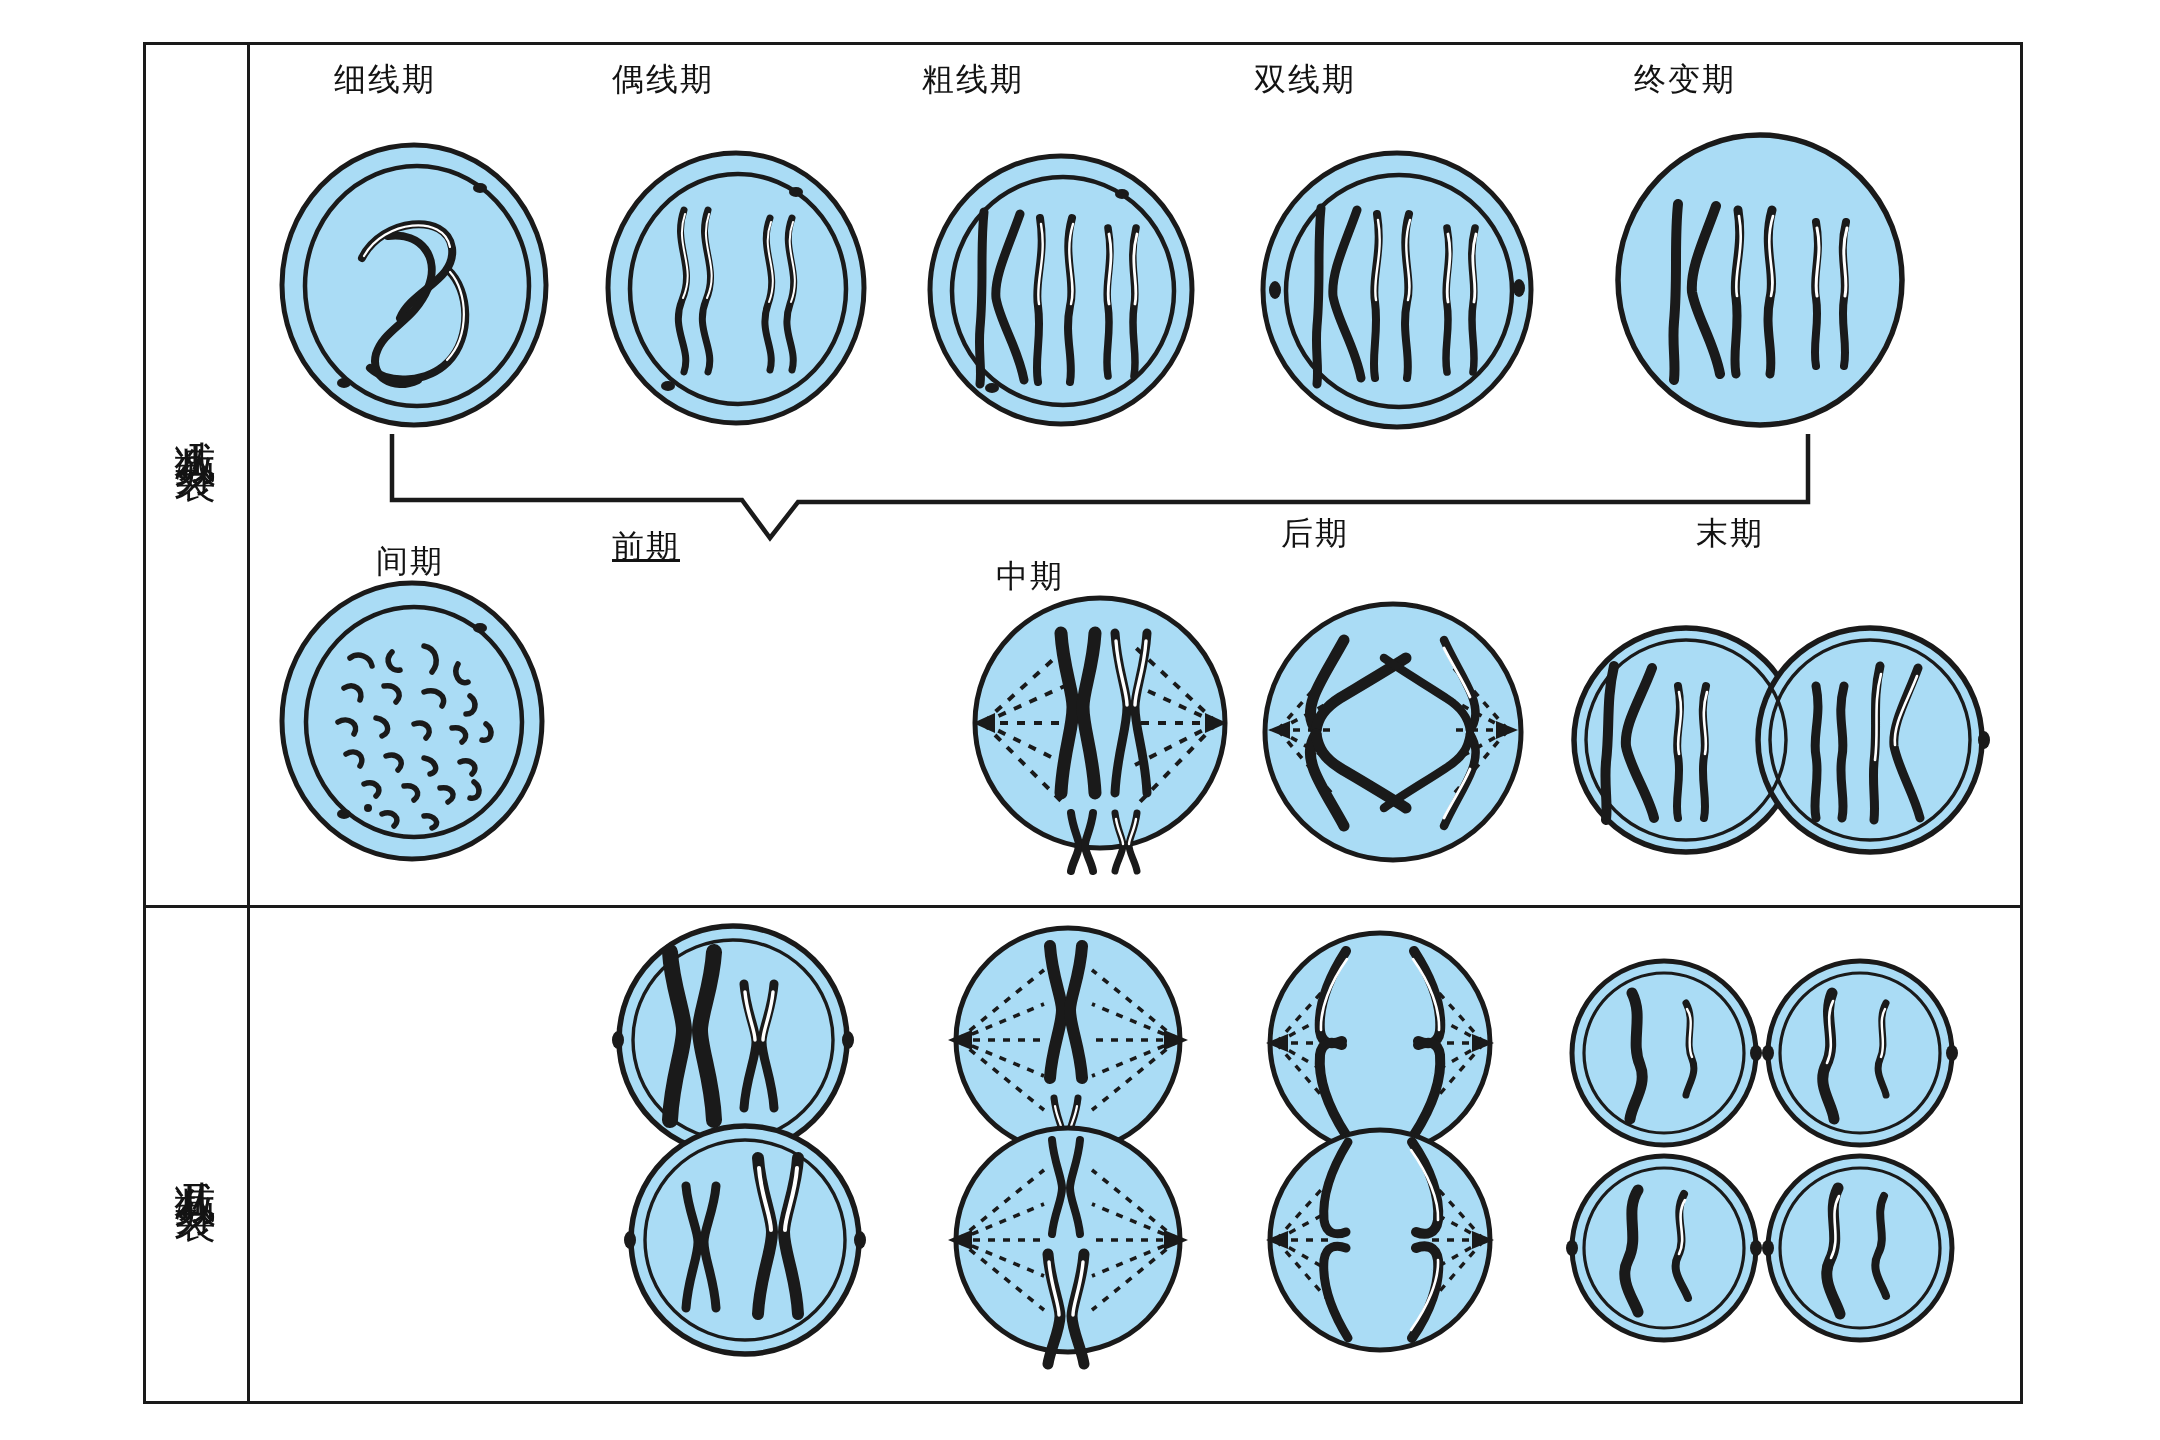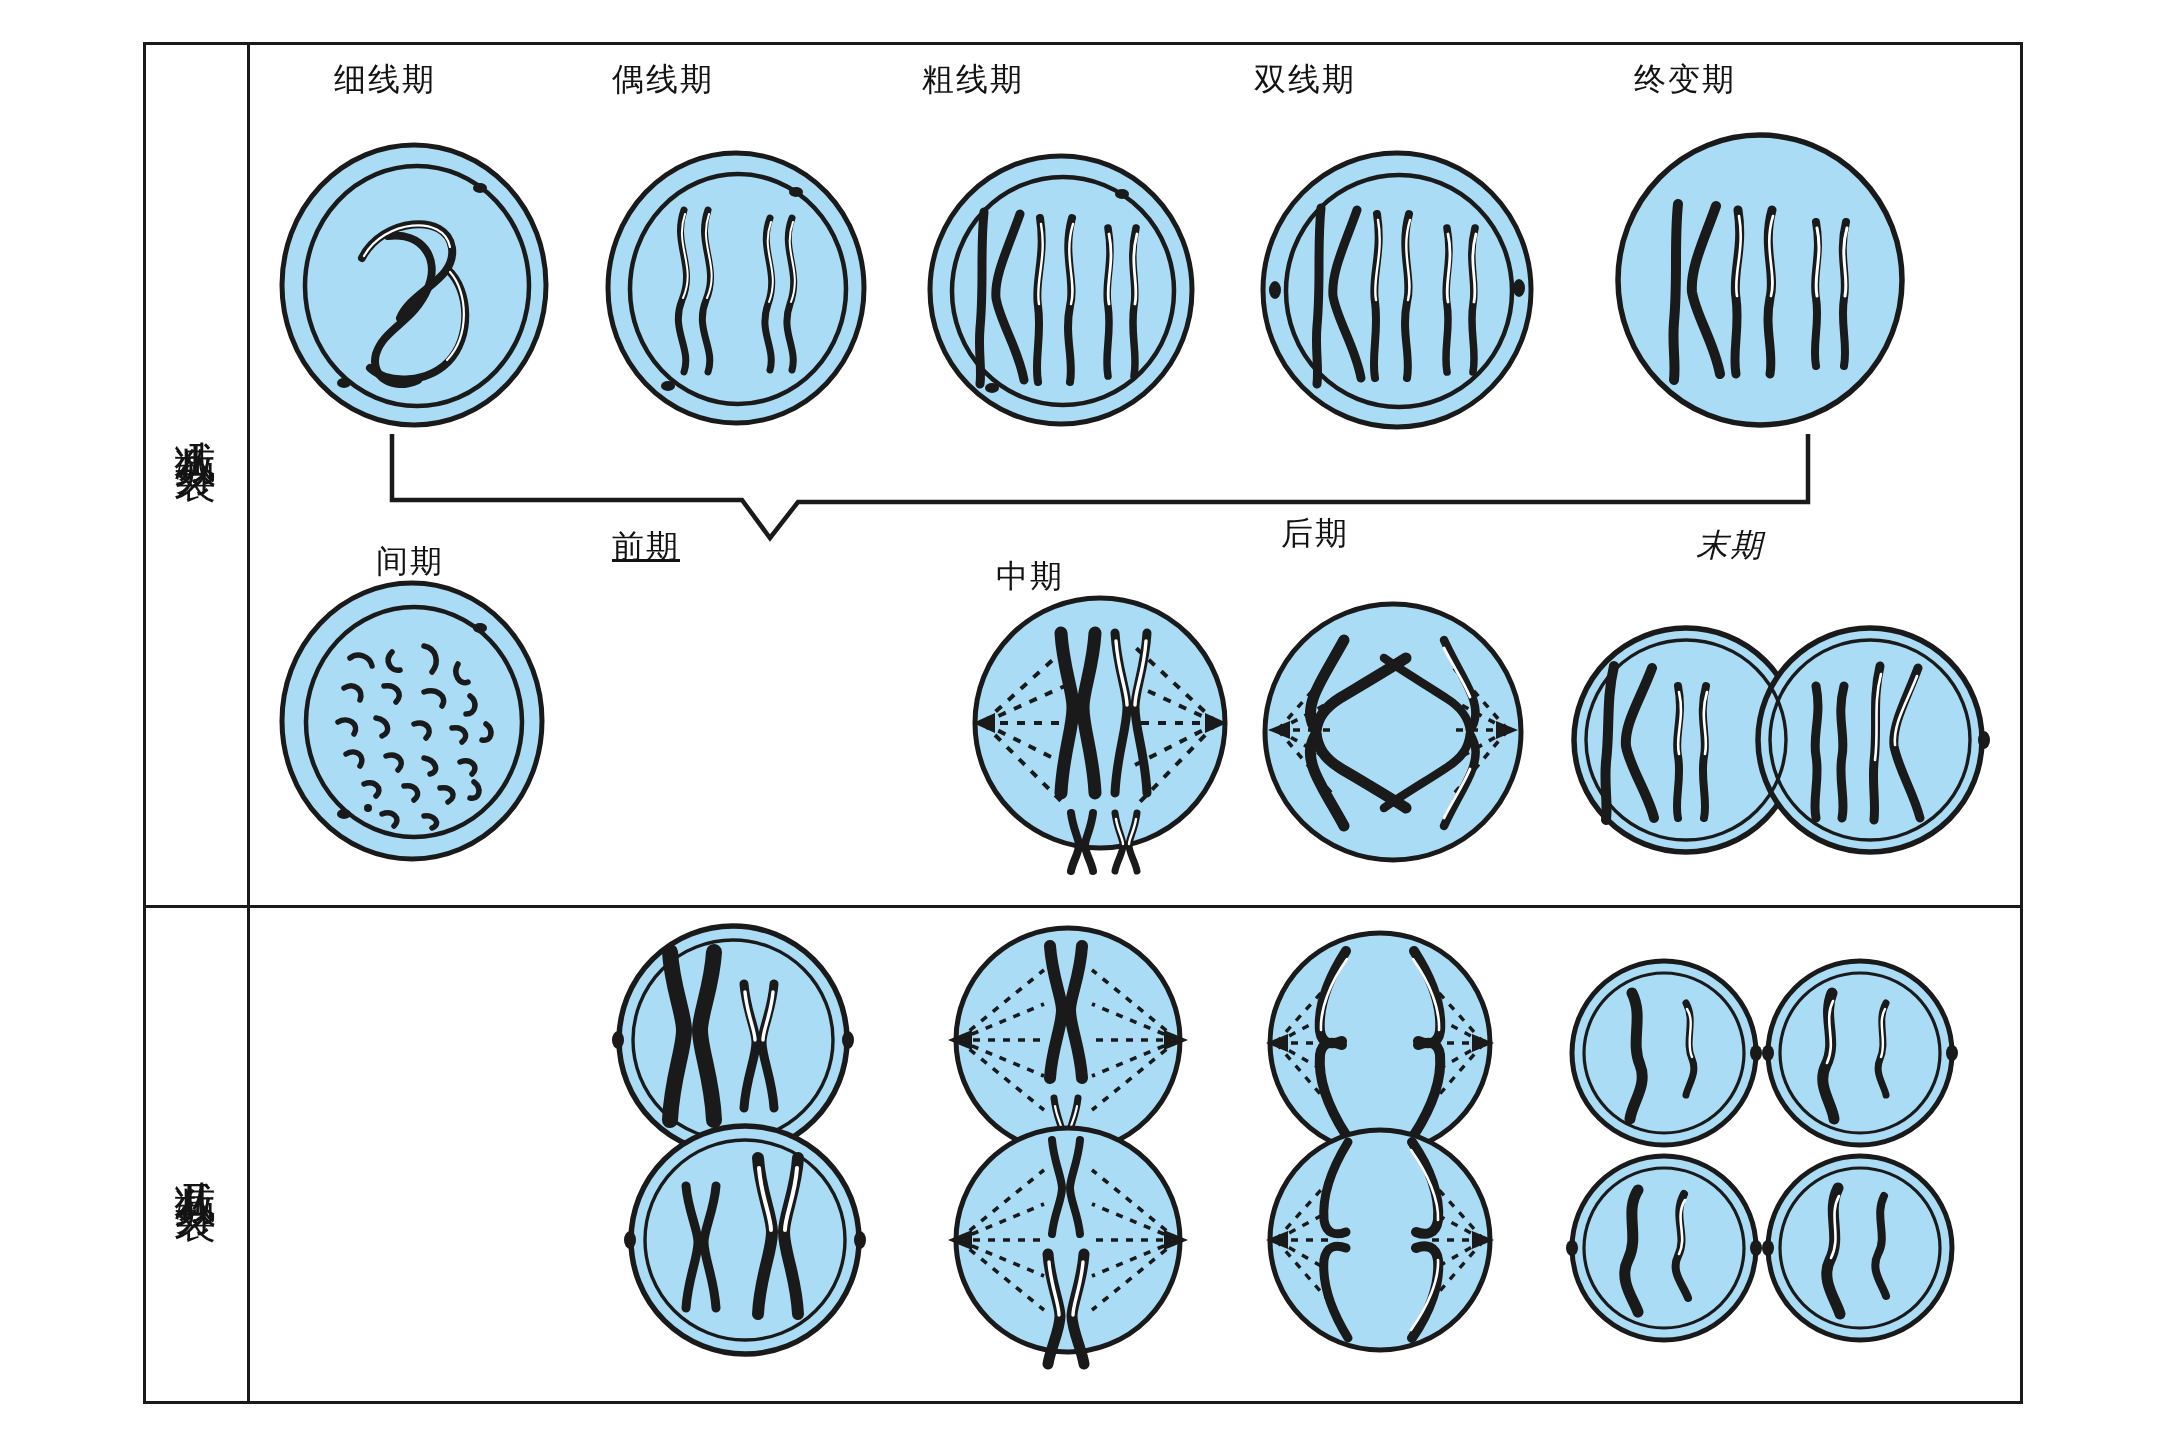--- a/index.html
+++ b/index.html
@@ -49,21 +49,21 @@
   <div class="caption" style="left:260px;top:58px;width:250px;">细线期</div>
   <div class="caption" style="left:538px;top:58px;width:250px;">偶线期</div>
   <div class="caption" style="left:848px;top:58px;width:250px;">粗线期</div>
   <div class="caption" style="left:1180px;top:58px;width:250px;">双线期</div>
   <div class="caption" style="left:1560px;top:58px;width:250px;">终变期</div>
 
   <div class="caption" style="left:300px;top:512px;width:220px;margin-top:28px;">间期</div>
   <div class="caption" style="left:536px;top:525px;width:220px;text-decoration:underline;">前期</div>
   <div class="caption" style="left:920px;top:512px;width:220px;margin-top:43px;">中期</div>
   <div class="caption" style="left:1205px;top:512px;width:220px;">后期</div>
-  <div class="caption" style="left:1620px;top:524px;width:220px;font-style:italic;">末期</div>
+  <div class="caption" style="left:1620px;top:512px;width:220px;">末期</div>
 
   <div class="bracket">
     <svg width="1420" height="110" viewBox="0 0 1420 110">
       <path d="M2,2 L2,68 L352,68 L380,106 L408,70 L1418,70 L1418,2" fill="none" stroke="#1a1a1a" stroke-width="4.5" stroke-linejoin="miter"></path>
     </svg>
   </div>
 
   <div class="cellart" style="left:272px;top:140px;">
     <svg width="285" height="290" viewBox="0 0 285 290">
       <ellipse cx="142" cy="145" rx="132" ry="140" fill="#aadcf5" stroke="#1a1a1a" stroke-width="5"></ellipse>

